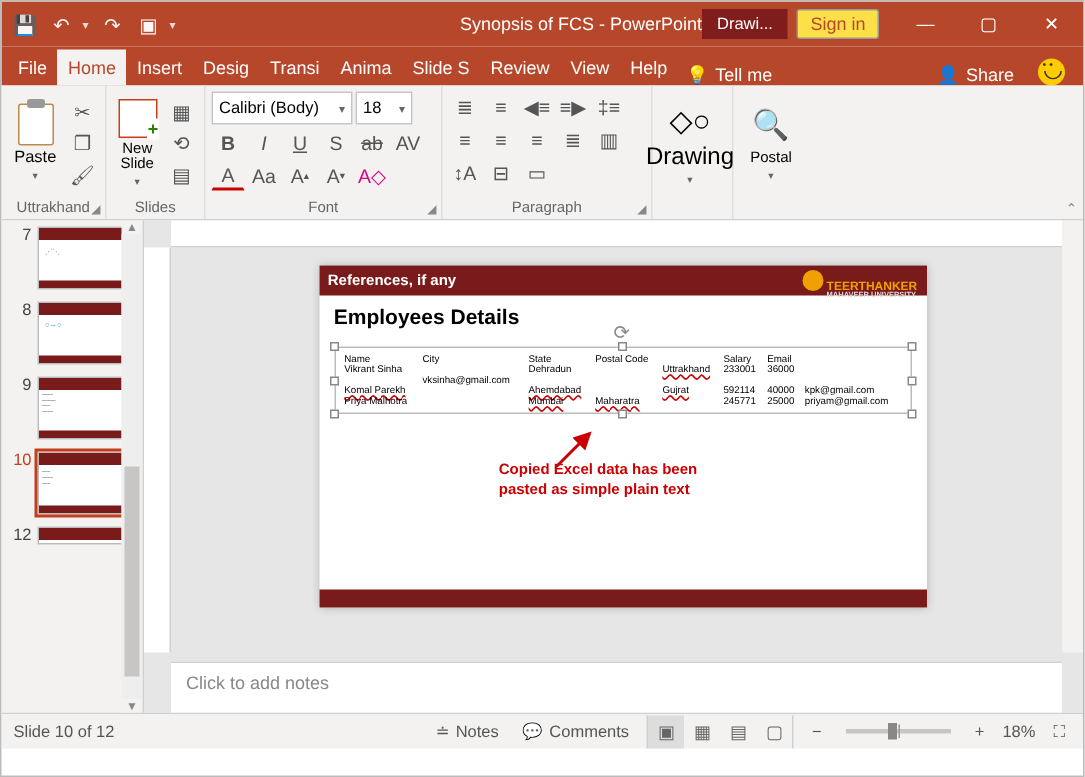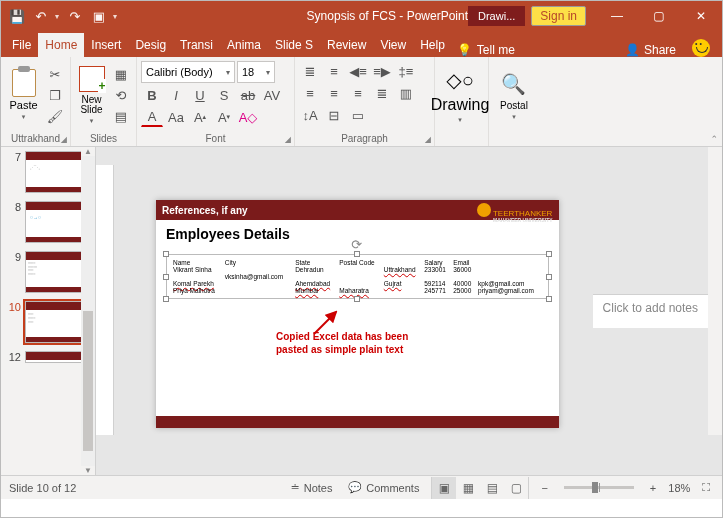--- a/index.html
+++ b/index.html
@@ -50,30 +50,30 @@
   .thumb-item { display: flex; align-items: flex-start; gap: 4px; margin-bottom: 8px; }
   .thumb-num { font-size: 11px; color: #444; width: 14px; text-align: right; }
   .thumb { width: 64px; height: 42px; background: #fff; border: 1px solid #bbb; position: relative; overflow: hidden; }
   .thumb.selected { outline: 2px solid #c43e1c; }
   .thumb .hdr { height: 8px; background: #7a1b1b; }
   .thumb .ftr { position: absolute; bottom: 0; left: 0; right: 0; height: 5px; background: #7a1b1b; }
   .thumb-scroll { position: absolute; right: 0; top: 0; bottom: 0; width: 14px; background: #f3f2f1; display: flex; flex-direction: column; align-items: center; }
   .thumb-scroll .track { flex: 1; width: 14px; background: #eee; position: relative; }
   .thumb-scroll .handle { position: absolute; left: 2px; width: 10px; background: #c8c6c4; }
 
-  .edit-pane { flex: 1; display: flex; flex-direction: row; position: relative; align-items: center; }
+  .edit-pane { flex: 1; display: flex; flex-direction: column; position: relative; }
   .ruler-h { height: 18px; background: #fff; border-bottom: 1px solid #d0d0d0; margin-left: 18px; margin-right: 14px; position: relative; }
   .ruler-v { width: 18px; background: #fff; border-right: 1px solid #d0d0d0; position: absolute; left: 0; top: 18px; bottom: 40px; }
   .canvas-wrap { flex: 1; padding: 12px 16px 6px 28px; display: flex; align-items: flex-start; justify-content: center; overflow: hidden; }
   .slide { width: 405px; height: 228px; background: #fff; box-shadow: 0 0 6px rgba(0,0,0,.25); position: relative; }
   .slide-hdr { height: 20px; background: #7a1b1b; color: #fff; font-size: 10px; font-weight: bold; display: flex; align-items: center; padding: 0 6px; justify-content: space-between; }
   .uni-logo { display: flex; align-items: center; gap: 2px; }
   .uni-logo .badge { width: 14px; height: 14px; background: #f0a000; border-radius: 50%; }
   .uni-logo .txt { display: flex; flex-direction: column; line-height: 1; font-size: 7px; }
-  .uni-logo .txt .top { color: #f0a000; font-weight: normal; font-size: 8px; margin-top: 13px; }
+  .uni-logo .txt .top { color: #f0a000; font-weight: bold; font-size: 8px; margin-top: 13px; }
   .uni-logo .txt .bot { color: #ddd; font-size: 5px; }
   .slide-ftr { position: absolute; bottom: 0; left: 0; right: 0; height: 12px; background: #7a1b1b; }
   .slide-title { font-size: 14px; font-weight: bold; margin: 6px 10px 4px; }
   .textbox { position: absolute; left: 10px; right: 10px; top: 54px; border: 1px solid #bbb; padding: 4px; font-size: 7px; }
   .textbox .handle { width: 6px; height: 6px; background: #fff; border: 1px solid #888; position: absolute; }
   .h-tl { top: -4px; left: -4px; } .h-tr { top: -4px; right: -4px; }
   .h-bl { bottom: -4px; left: -4px; } .h-br { bottom: -4px; right: -4px; }
   .h-t { top: -4px; left: 50%; margin-left: -3px; } .h-b { bottom: -4px; left: 50%; margin-left: -3px; }
   .h-l { left: -4px; top: 50%; margin-top: -3px; } .h-r { right: -4px; top: 50%; margin-top: -3px; }
   .rotate-handle { position: absolute; top: -18px; left: 50%; margin-left: -6px; color: #888; font-size: 13px; }

